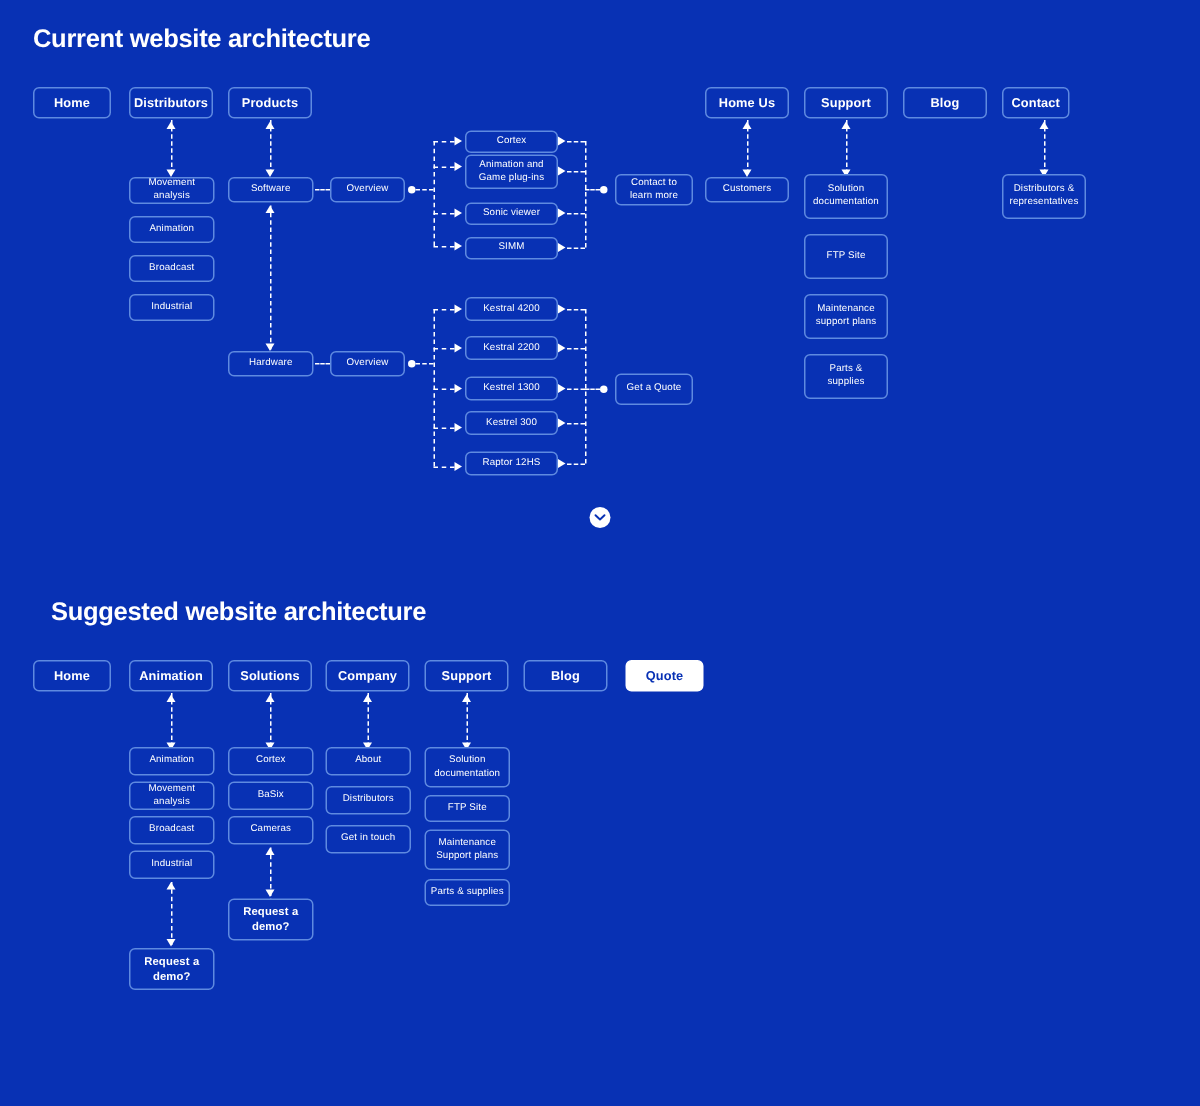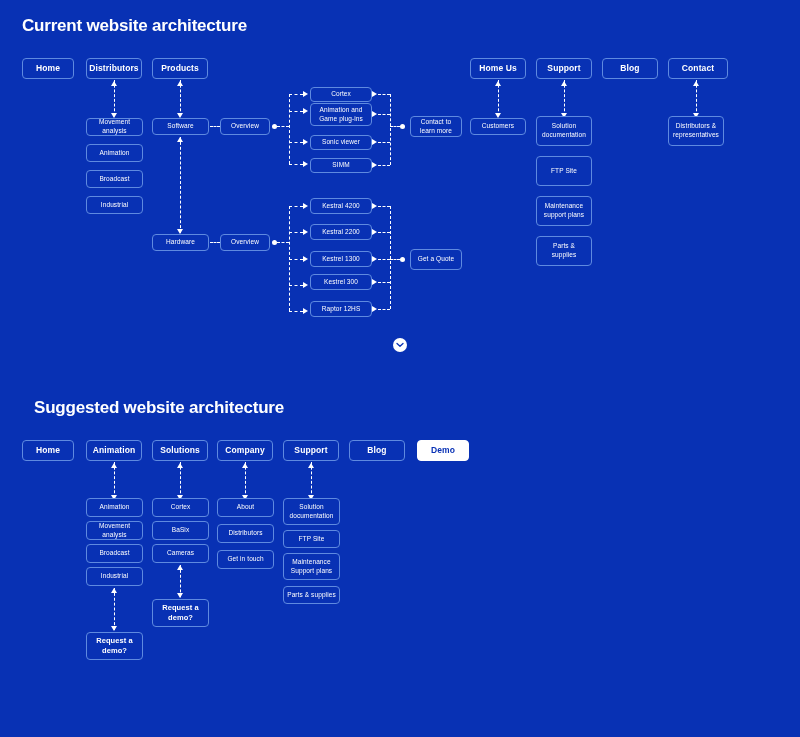--- a/index.html
+++ b/index.html
@@ -99,21 +99,21 @@
 <div id="root">
 
   <div class="section-title" style="left:22px;top:16px;">Current website architecture</div>
 
   <div class="node top" style="left:22px;top:58px;width:52px;height:21px;">Home</div>
   <div class="node top" style="left:86px;top:58px;width:56px;height:21px;">Distributors</div>
   <div class="node top" style="left:152px;top:58px;width:56px;height:21px;">Products</div>
   <div class="node top" style="left:470px;top:58px;width:56px;height:21px;">Home Us</div>
   <div class="node top" style="left:536px;top:58px;width:56px;height:21px;">Support</div>
   <div class="node top" style="left:602px;top:58px;width:56px;height:21px;">Blog</div>
-  <div class="node top" style="left:668px;top:58px;width:60px;height:21px;">Contact</div>
+  <div class="node top" style="left:668px;top:58px;width:45px;height:21px;">Contact</div>
 
   <div class="vdash" style="left:114px;top:80px;height:36px;"></div>
   <div class="arrow-down" style="left:110.5px;top:113px;"></div>
   <div class="arrow-up" style="left:110.5px;top:81px;"></div>
 
   <div class="node" style="left:86px;top:118px;width:57px;height:18px;">Movement analysis</div>
   <div class="node" style="left:86px;top:144px;width:57px;height:18px;">Animation</div>
   <div class="node" style="left:86px;top:170px;width:57px;height:18px;">Broadcast</div>
   <div class="node" style="left:86px;top:196px;width:57px;height:18px;">Industrial</div>
 
@@ -227,21 +227,21 @@
   </div>
 
   <div class="section-title" style="left:34px;top:398px;">Suggested website architecture</div>
 
   <div class="node top" style="left:22px;top:440px;width:52px;height:21px;">Home</div>
   <div class="node top" style="left:86px;top:440px;width:56px;height:21px;">Animation</div>
   <div class="node top" style="left:152px;top:440px;width:56px;height:21px;">Solutions</div>
   <div class="node top" style="left:217px;top:440px;width:56px;height:21px;">Company</div>
   <div class="node top" style="left:283px;top:440px;width:56px;height:21px;">Support</div>
   <div class="node top" style="left:349px;top:440px;width:56px;height:21px;">Blog</div>
-  <div class="node top filled" style="left:417px;top:440px;width:52px;height:21px;">Demo</div>
+  <div class="node top filled" style="left:417px;top:440px;width:52px;height:21px;">Quote</div>
 
   <div class="vdash" style="left:114px;top:462px;height:36px;"></div>
   <div class="arrow-up" style="left:110.5px;top:463px;"></div>
   <div class="arrow-down" style="left:110.5px;top:495px;"></div>
   <div class="node" style="left:86px;top:498px;width:57px;height:19px;">Animation</div>
   <div class="node" style="left:86px;top:521px;width:57px;height:19px;">Movement analysis</div>
   <div class="node" style="left:86px;top:544px;width:57px;height:19px;">Broadcast</div>
   <div class="node" style="left:86px;top:567px;width:57px;height:19px;">Industrial</div>
   <div class="vdash" style="left:114px;top:588px;height:42px;"></div>
   <div class="arrow-up" style="left:110.5px;top:588px;"></div>

